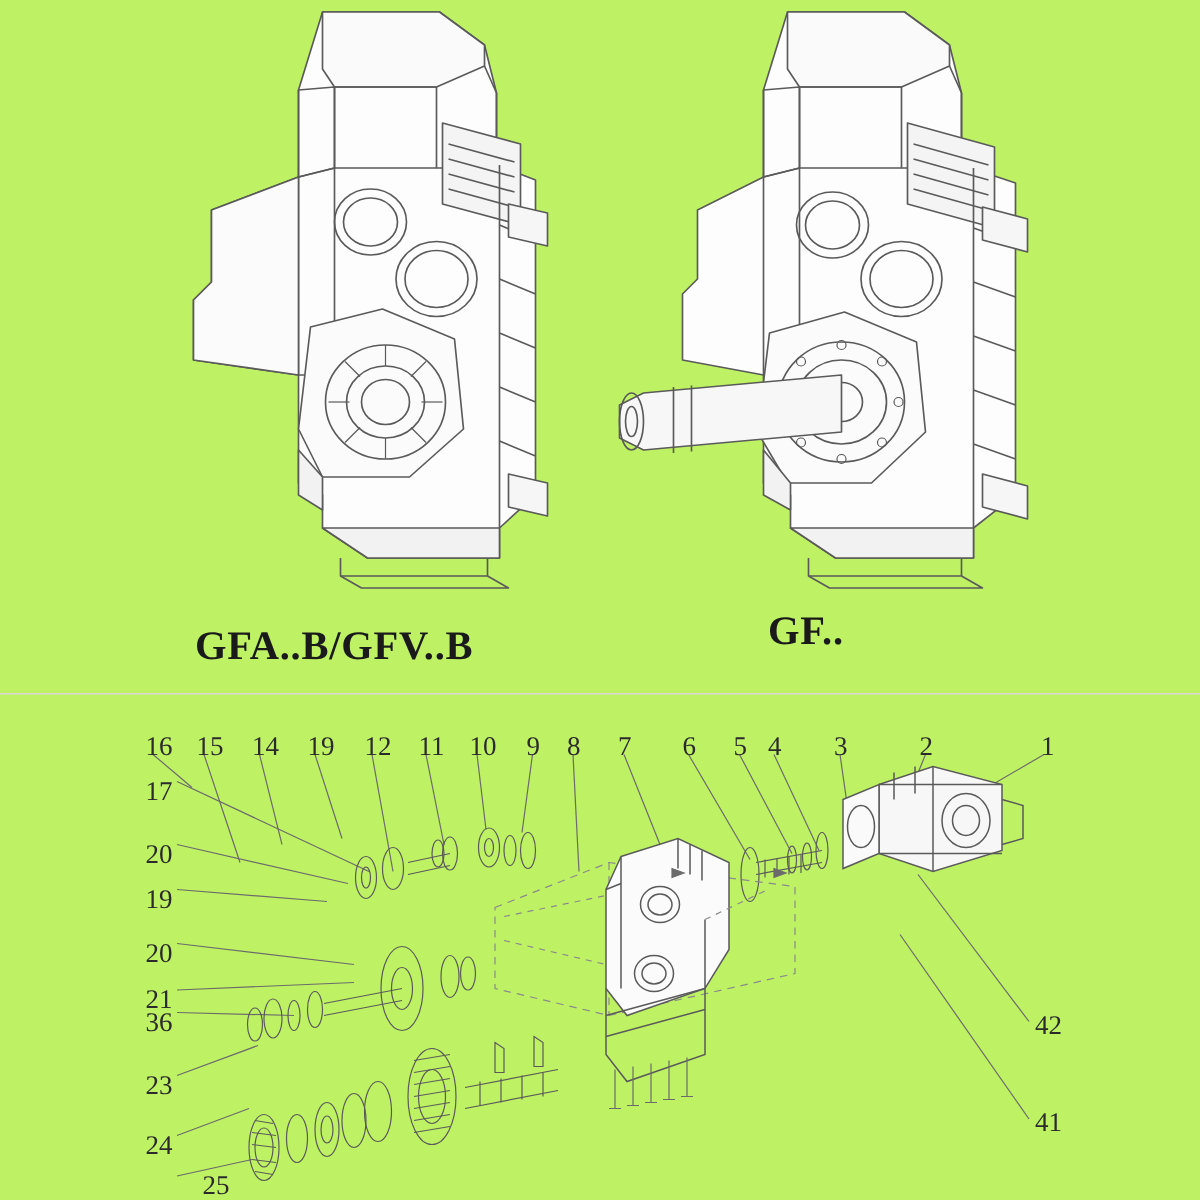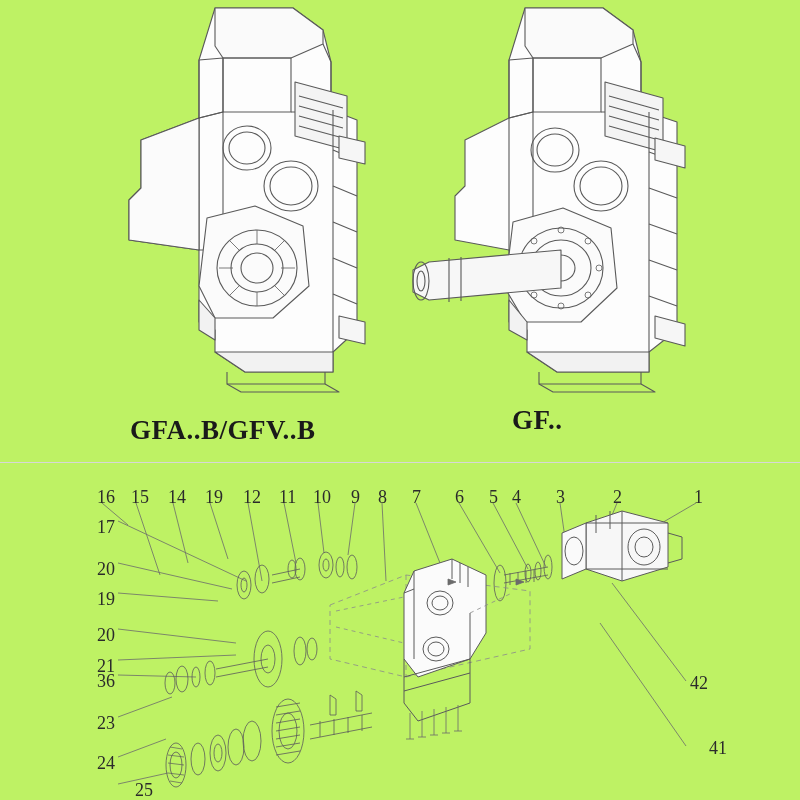--- a/index.html
+++ b/index.html
@@ -363,16 +363,16 @@
     <div class="callout-num" style="left:97px; top:96px;">20</div>
     <div class="callout-num" style="left:97px; top:126px;">19</div>
     <div class="callout-num" style="left:97px; top:162px;">20</div>
     <div class="callout-num" style="left:97px; top:193px;">21</div>
     <div class="callout-num" style="left:97px; top:208px;">36</div>
     <div class="callout-num" style="left:97px; top:250px;">23</div>
     <div class="callout-num" style="left:97px; top:290px;">24</div>
     <div class="callout-num" style="left:97px; top:317px;margin-left:38px;">25</div>
 
     <div class="callout-num" style="left:690px; top:210px;text-align:center;">42</div>
-    <div class="callout-num" style="left:690px; top:275px;margin-left:19px;">41</div>
+    <div class="callout-num" style="left:690px; top:275px;">41</div>
   </div>
 
 </div>
 
 </body></html>

